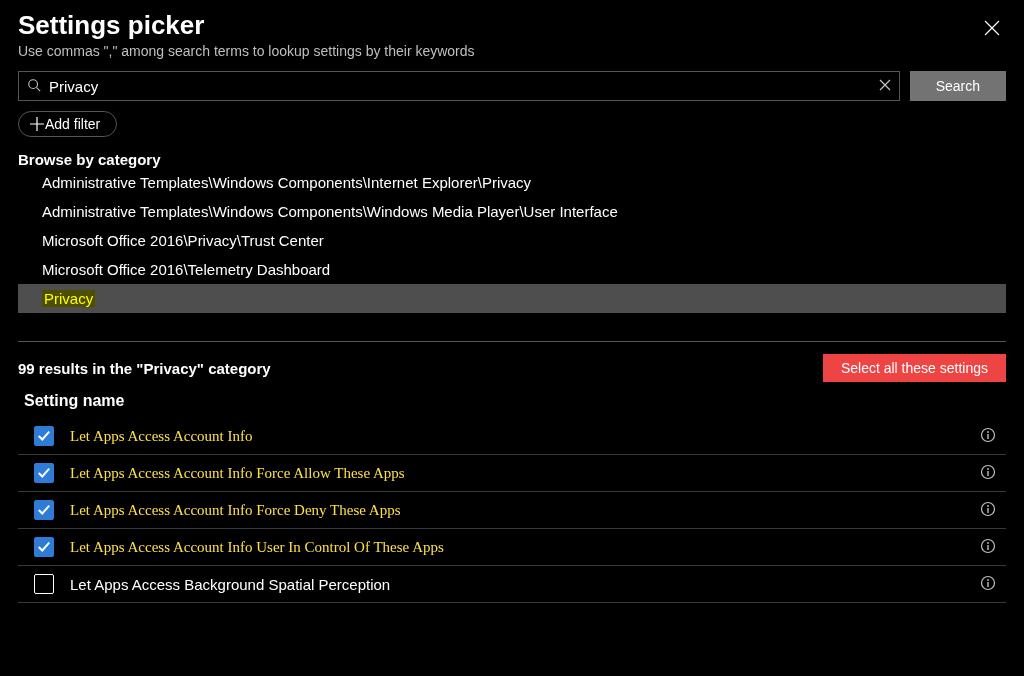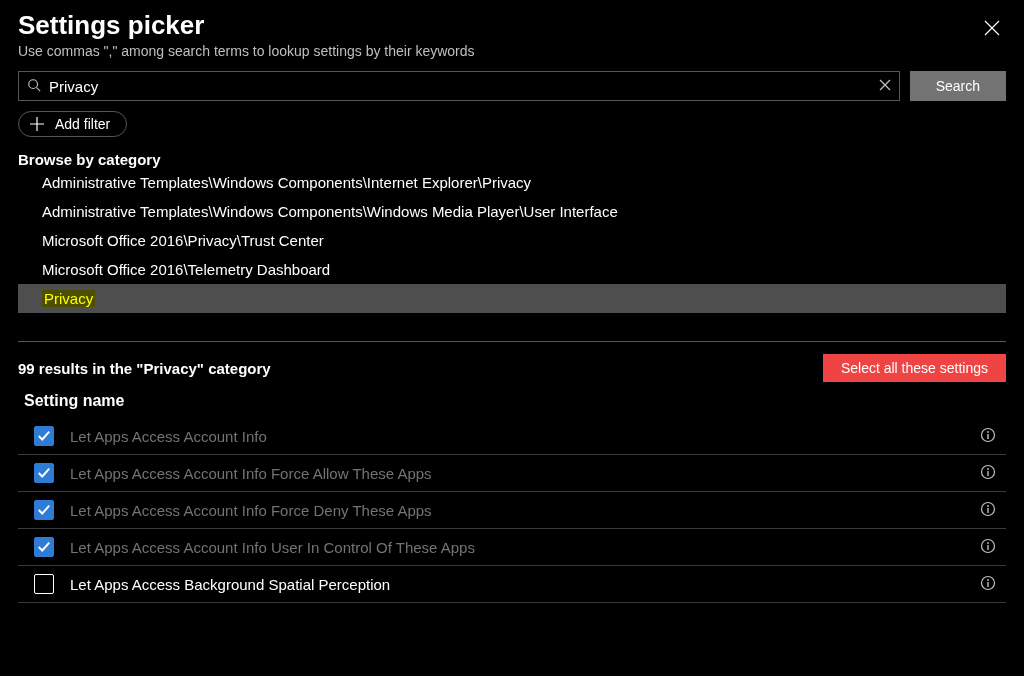--- a/index.html
+++ b/index.html
@@ -31,21 +31,21 @@
   .search-input {
     flex: 1; background: transparent; border: none; outline: none;
     color: #fff; font-size: 15px; padding: 0 8px;
   }
   .clear-btn { color: #bfbfbf; margin-right: 8px; cursor: pointer; }
   .blue-btn {
     background: #737373; color: #fff; border: none;
     padding: 0 26px; height: 30px; font-size: 14px; cursor: pointer;
   }
   .add-filter {
-    display: inline-flex; align-items: center; gap: 10px;
+    display: inline-flex; align-items: center; 
     border: 1px solid #555; border-radius: 18px;
     padding: 4px 16px 4px 10px; margin-bottom: 14px; cursor: pointer;
   }
   .add-filter svg { flex-shrink: 0; }
   .browse-label { font-weight: 600; font-size: 15px; }
   .cat-list { margin-bottom: 28px; }
   .cat-item {
     padding: 6px 0 6px 24px; font-size: 15px; cursor: pointer;
   }
   .cat-item.selected { background: #4e4e4e; }
@@ -71,21 +71,21 @@
   }
   .checkbox {
     width: 20px; height: 20px; border: 1.5px solid #fff; border-radius: 2px;
     margin-right: 16px; flex-shrink: 0;
     display: flex; align-items: center; justify-content: center;
   }
   .checkbox.checked { background: #2e7cd6; border-color: #2e7cd6; }
   .checkbox.checked svg { display: block; }
   .checkbox svg { display: none; }
   .row-label { flex: 1; font-size: 15px; }
-  .row-label.hl { color: #737373; }
+  .row-label.hl { color: #fde047; font-family: Liberation Serif, serif; }
   .info-icon { color: #bfbfbf; margin-left: auto; }
 
   
   .results-list::-webkit-scrollbar { width: 14px; background: #1a1a1a; }
   .results-list::-webkit-scrollbar-thumb { background: #555; }
 </style>
 </head>
 <body>
 
 

